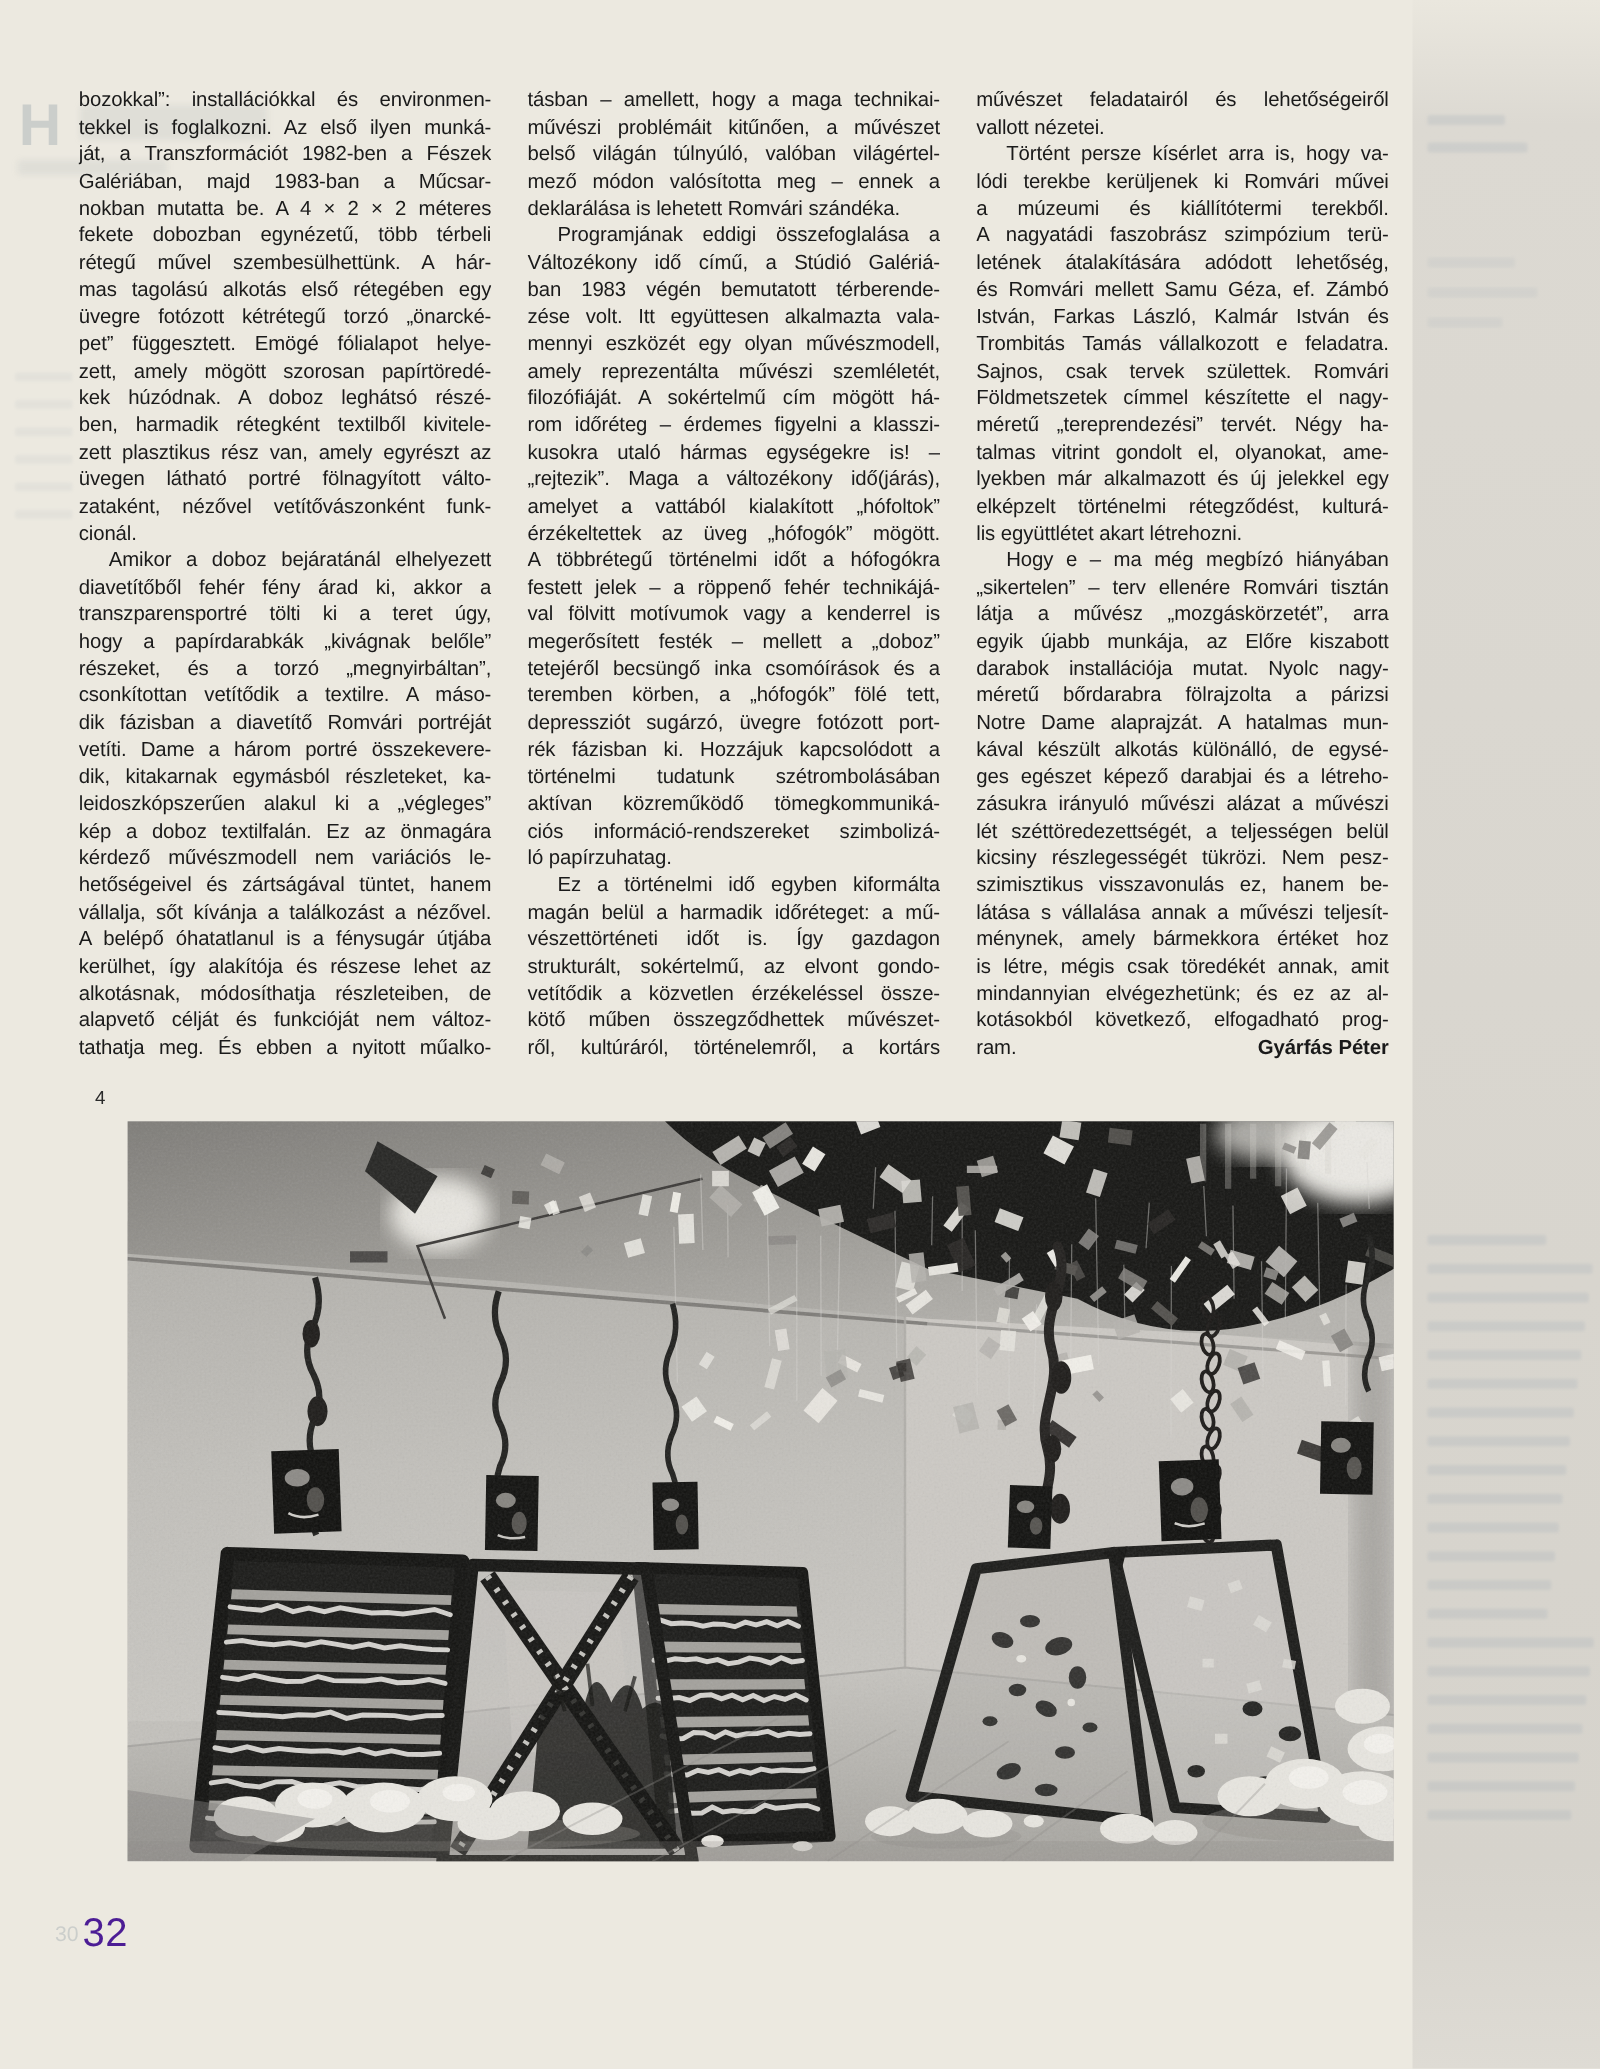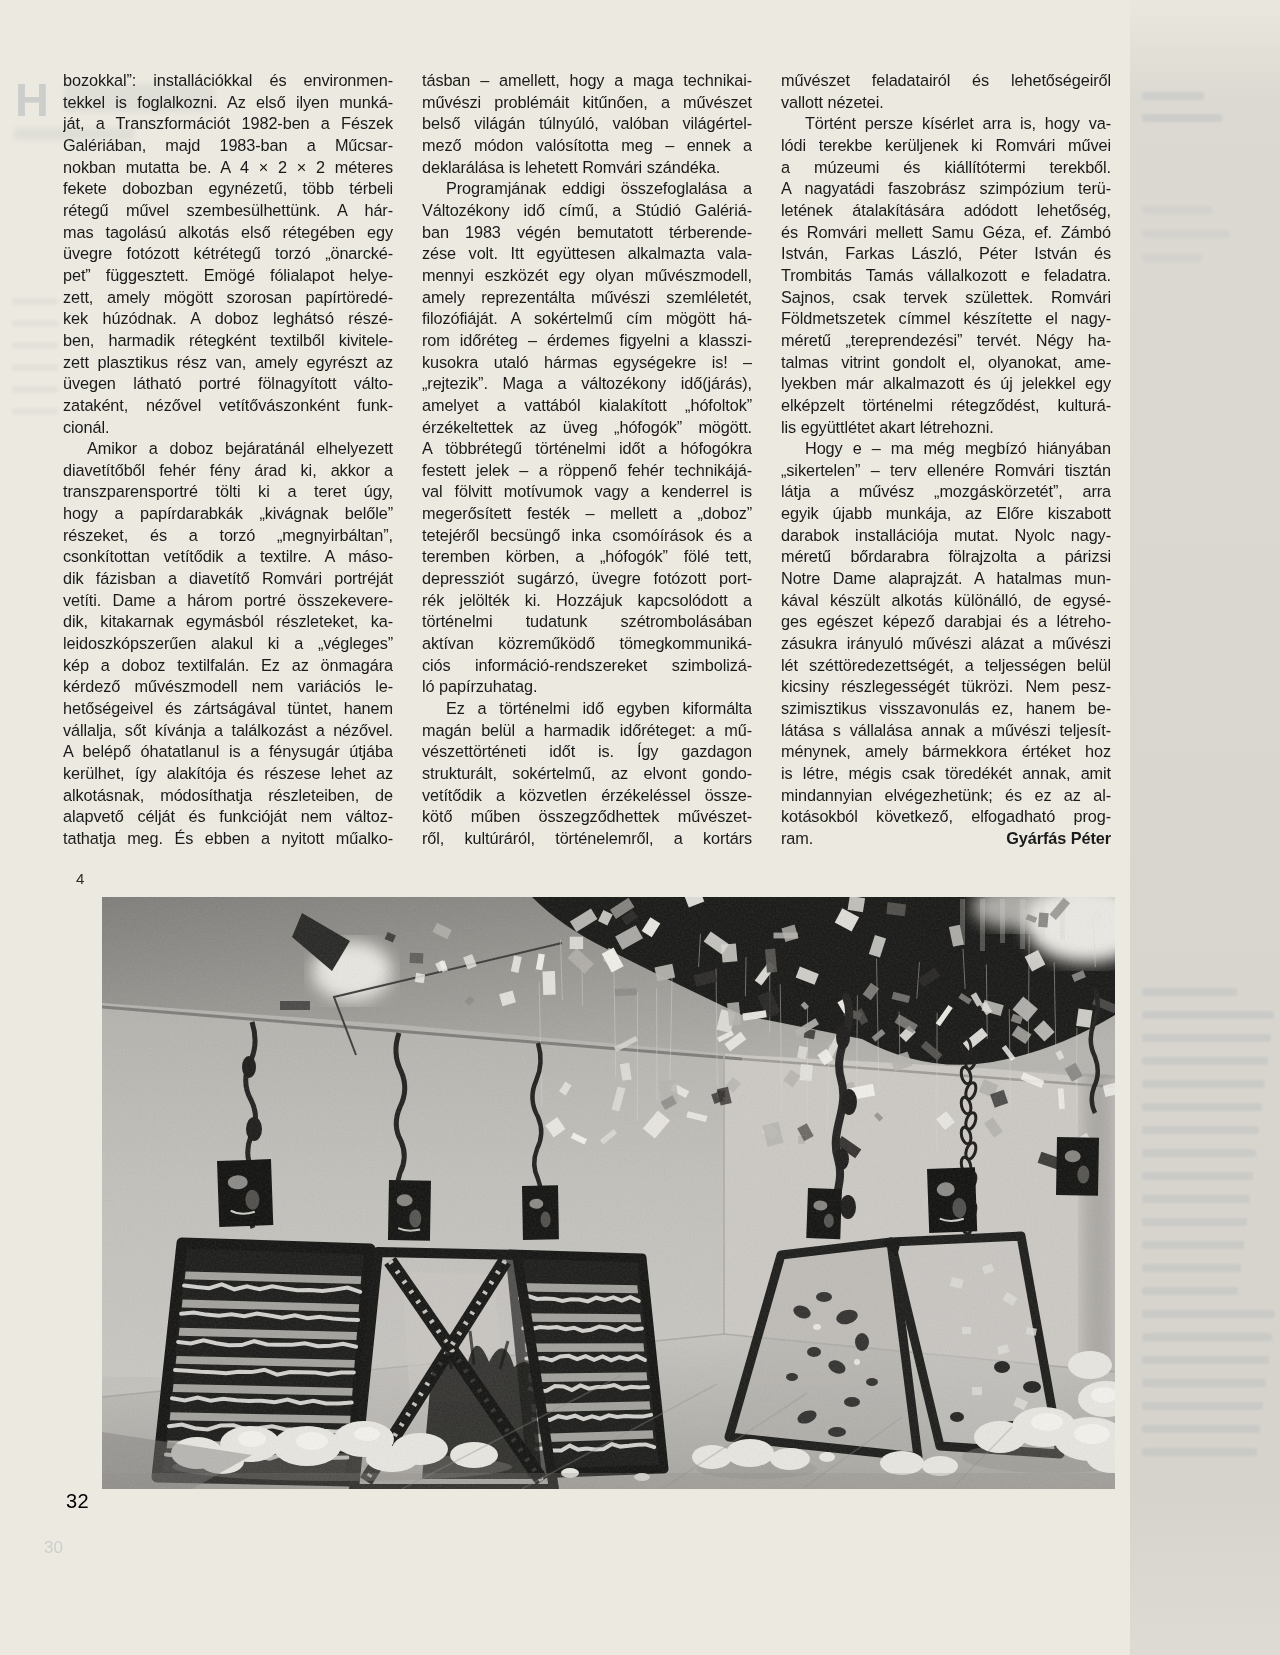--- a/index.html
+++ b/index.html
@@ -8,21 +8,21 @@
   .article{position:absolute;left:63px;top:70px;width:1048px;display:flex;gap:29px}
   .col{width:330px}
   .tl{font-size:16.3px;line-height:21.66px;height:21.66px;overflow:hidden;
       text-align:justify;text-align-last:justify;letter-spacing:-0.1px;word-spacing:0.2px}
   .tl.pend{text-align-last:left}
   .tl.ind{text-indent:24px}
   .tl .it{}
   .tl .bd{font-weight:bold}
   .tl .fr{float:right}
   .caption{position:absolute;left:76px;top:870px;font-size:15px;color:#2a2a2a}
-  .pagenum{position:absolute;left:66px;top:1490px;font-size:20px;letter-spacing:.5px;color:#000000}
+  .pagenum{position:absolute;left:66px;top:1528px;font-size:32px;letter-spacing:.5px;color:#4c1d95}
   .photo{position:absolute;left:102px;top:897px;width:1013px;height:592px;background:#c3c1bc}
   .photo svg{display:block;width:100%;height:100%}
   .rstrip{position:absolute;right:0;top:0;width:150px;height:1655px;
           background:linear-gradient(to bottom,#eae7de 0,#dcd9d2 6%,#d6d3cc 90%,#dedbd4 100%)}
   .ghost{position:absolute;color:rgba(100,122,138,.24);filter:blur(.6px)}
   #ghost-h{left:15px;top:72px;font-size:47px;font-weight:bold}
   #ghost-30{left:44px;top:1538px;font-size:17px}
   .gbar{position:absolute;background:rgba(130,145,158,.12);filter:blur(2.5px);border-radius:3px}
   .gline{position:absolute;left:12px;height:8px;background:#a9b2ba;opacity:.28;filter:blur(1.2px);border-radius:2px}
   .lgline{position:absolute;left:12px;width:46px;height:7px;background:#a9b2ba;opacity:.13;filter:blur(1.2px);border-radius:2px}
@@ -128,21 +128,21 @@
       <div class="tl"><span>„rejtezik”. Maga a változékony idő(járás),</span></div>
       <div class="tl"><span>amelyet a vattából kialakított „hófoltok”</span></div>
       <div class="tl"><span>érzékeltettek az üveg „hófogók” mögött.</span></div>
       <div class="tl"><span>A többrétegű történelmi időt a hófogókra</span></div>
       <div class="tl"><span>festett jelek – a röppenő fehér technikájá-</span></div>
       <div class="tl"><span>val fölvitt motívumok vagy a kenderrel is</span></div>
       <div class="tl"><span>megerősített festék – mellett a „doboz”</span></div>
       <div class="tl"><span>tetejéről becsüngő inka csomóírások és a</span></div>
       <div class="tl"><span>teremben körben, a „hófogók” fölé tett,</span></div>
       <div class="tl"><span>depressziót sugárzó, üvegre fotózott port-</span></div>
-      <div class="tl"><span>rék jelölték ki. Hozzájuk kapcsolódott a</span></div>
+      <div class="tl"><span>rék fázisban ki. Hozzájuk kapcsolódott a</span></div>
       <div class="tl"><span>történelmi tudatunk szétrombolásában</span></div>
       <div class="tl"><span>aktívan közreműködő tömegkommuniká-</span></div>
       <div class="tl"><span>ciós információ-rendszereket szimbolizá-</span></div>
       <div class="tl pend"><span>ló papírzuhatag.</span></div>
       <div class="tl ind"><span>Ez a történelmi idő egyben kiformálta</span></div>
       <div class="tl"><span>magán belül a harmadik időréteget: a mű-</span></div>
       <div class="tl"><span>vészettörténeti időt is. Így gazdagon</span></div>
       <div class="tl"><span>strukturált, sokértelmű, az elvont gondo-</span></div>
       <div class="tl"><span>vetítődik a közvetlen érzékeléssel össze-</span></div>
       <div class="tl"><span>kötő műben összegződhettek művészet-</span></div>
@@ -150,21 +150,21 @@
     </div>
   <div class="col">
       <div class="tl"><span>művészet feladatairól és lehetőségeiről</span></div>
       <div class="tl pend"><span>vallott nézetei.</span></div>
       <div class="tl ind"><span>Történt persze kísérlet arra is, hogy va-</span></div>
       <div class="tl"><span>lódi terekbe kerüljenek ki Romvári művei</span></div>
       <div class="tl"><span>a múzeumi és kiállítótermi terekből.</span></div>
       <div class="tl"><span>A nagyatádi faszobrász szimpózium terü-</span></div>
       <div class="tl"><span>letének átalakítására adódott lehetőség,</span></div>
       <div class="tl"><span>és Romvári mellett </span><span class="it">Samu Géza, ef. Zámbó</span></div>
-      <div class="tl"><span class="it">István, Farkas László, Péter István</span><span> és</span></div>
+      <div class="tl"><span class="it">István, Farkas László, Kalmár István</span><span> és</span></div>
       <div class="tl"><span class="it">Trombitás Tamás</span><span> vállalkozott e feladatra.</span></div>
       <div class="tl"><span>Sajnos, csak tervek születtek. Romvári</span></div>
       <div class="tl"><span class="it">Földmetszetek</span><span> címmel készítette el nagy-</span></div>
       <div class="tl"><span>méretű „tereprendezési” tervét. Négy ha-</span></div>
       <div class="tl"><span>talmas vitrint gondolt el, olyanokat, ame-</span></div>
       <div class="tl"><span>lyekben már alkalmazott és új jelekkel egy</span></div>
       <div class="tl"><span>elképzelt történelmi rétegződést, kulturá-</span></div>
       <div class="tl pend"><span>lis együttlétet akart létrehozni.</span></div>
       <div class="tl ind"><span>Hogy e – ma még megbízó hiányában</span></div>
       <div class="tl"><span>„sikertelen” – terv ellenére Romvári tisztán</span></div>

